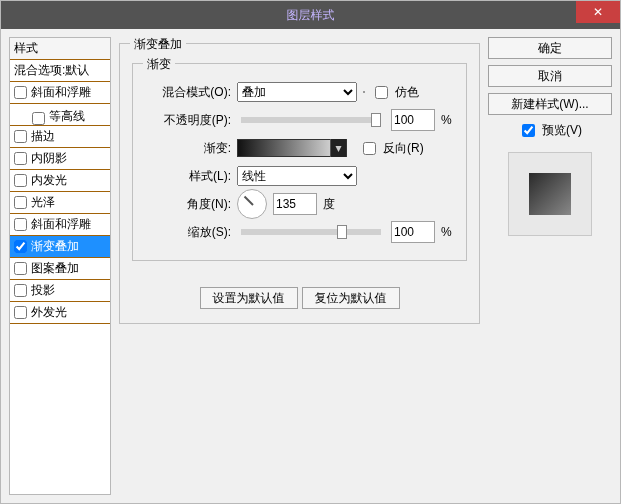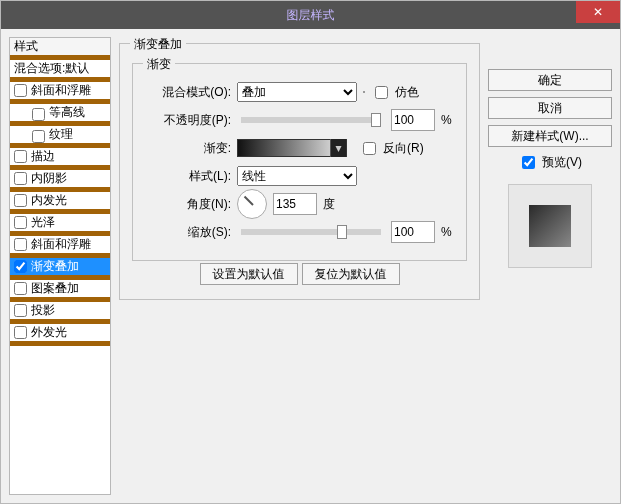--- a/index.html
+++ b/index.html
@@ -5,21 +5,21 @@
   * { box-sizing: border-box; font-family: "Microsoft YaHei", "SimSun", Arial, sans-serif; font-size: 12px; }
   body { margin:0; background:#fff; }
   .window { width:621px; height:504px; border:1px solid #b8b8b8; background:#f0f0f0; position:relative; }
   .titlebar { height:28px; background:#535353; color:#999; display:flex; align-items:center; justify-content:center; position:relative; }
   .titlebar .title { color:#c4b5fd; }
   .closebtn { position:absolute; right:0; top:0; width:44px; height:22px; background:#c94040; color:#fff; display:flex; align-items:center; justify-content:center; font-size:14px; }
   .body { position:absolute; top:28px; left:0; right:0; bottom:0; background:#f0f0f0; padding:8px; }
   .container { display:flex; gap:8px; height:100%; }
 
   .styles-list { width:102px; border:1px solid #b8b8b8; background:#fff; }
-  .styles-list .hdr, .styles-list .row { height:22px; display:flex; align-items:center; padding:0 4px; border-bottom:5px solid #a16207; gap:4px; }
+  .styles-list .hdr, .styles-list .row { height:22px; display:flex; align-items:center; padding:0 4px; border-bottom:1px solid #a16207; gap:4px; }
   .styles-list .hdr { background:#f5f5f5; }
   .styles-list .row.selected { background:#1e90ff; color:#fff; }
   .styles-list .row.indent { padding-left:22px;align-items:flex-end; }
   .styles-list input[type=checkbox]{ margin:0; }
 
   .center { flex:1; position:relative; }
   .groupbox { border:1px solid #c0c0c0; padding:10px 12px 14px 12px; position:relative; margin-top:6px; }
   .groupbox > .legend { position:absolute; top:-8px; left:10px; background:#f0f0f0; padding:0 4px; }
   .inner-group { border:1px solid #c0c0c0; padding:14px 12px 14px 12px; position:relative; margin-top:9px; }
   .inner-group > .legend { position:absolute; top:-8px; left:10px; background:#f0f0f0; padding:0 4px; }
@@ -29,23 +29,23 @@
   .sel-wide{ width:120px; }
   input.num { width:44px; height:20px; text-align:left; padding:10px 2px; border:1px solid #a0a0a0; }
   .slider { flex:0 0 140px; height:6px; background:#d0d0d0; position:relative; margin:0 4px; }
   .slider .thumb { position:absolute; top:-4px; width:10px; height:14px; background:#fff; border:1px solid #888; }
   .gradient-swatch { width:110px; height:18px; border:1px solid #333; background:linear-gradient(to right,#111,#eee); display:inline-flex; align-items:center; justify-content:flex-end; }
   .gradient-swatch .dd { width:16px; height:18px; background:#222; display:flex;align-items:center;justify-content:center;color:#ccc; border-left:1px solid #555;}
   .angle-dial { width:30px; height:30px; border:1px solid #aaa; border-radius:50%; position:relative; background:#fff; }
   .angle-dial .needle { position:absolute; width:2px; height:12px; background:#555; left:14px; top:3px; transform-origin: 50% 12px; transform:rotate(-45deg); }
 
   .btn { height:22px; padding:0 12px; background:#f5f5f5; border:1px solid #a0a0a0; display:inline-flex; align-items:center; justify-content:center; cursor:default; }
-  .btnrow { display:flex; gap:4px; justify-content:center; margin-top:2px; }
-
-  .right { width:124px; display:flex; flex-direction:column; gap:6px; align-items:stretch;margin-top:32px; }
+  .btnrow { display:flex; gap:4px; justify-content:center; margin-top:26px; }
+
+  .right { width:124px; display:flex; flex-direction:column; gap:6px; align-items:stretch; }
   .right .btn { width:100%; }
   .preview-box { width:84px; height:84px; margin:6px auto 0 auto; background:#e8e8e8; border:1px solid #c8c8c8; display:flex; align-items:center; justify-content:center; }
   .preview-inner { width:42px; height:42px; background:linear-gradient(135deg,#2a2a2a,#888); }
   .chk { display:inline-flex; align-items:center; gap:4px; }
   .cap { border:1px solid #999; width:0;height:0;}
 </style>
 </head>
 <body>
 
 <div class="window">
@@ -67,24 +67,20 @@
           <span>混合选项:默认</span>
         </div>
         <div id="styles-rows">
             <div class="row">
               <input type="checkbox" style="">
               <span>斜面和浮雕</span>
             </div>
             <div class="row indent">
               <input type="checkbox" style="">
               <span>等高线</span>
-            </div>
-            <div class="row indent">
-              <input type="checkbox" style="">
-              <span>纹理</span>
             </div>
             <div class="row">
               <input type="checkbox" style="">
               <span>描边</span>
             </div>
             <div class="row">
               <input type="checkbox" style="">
               <span>内阴影</span>
             </div>
             <div class="row">

